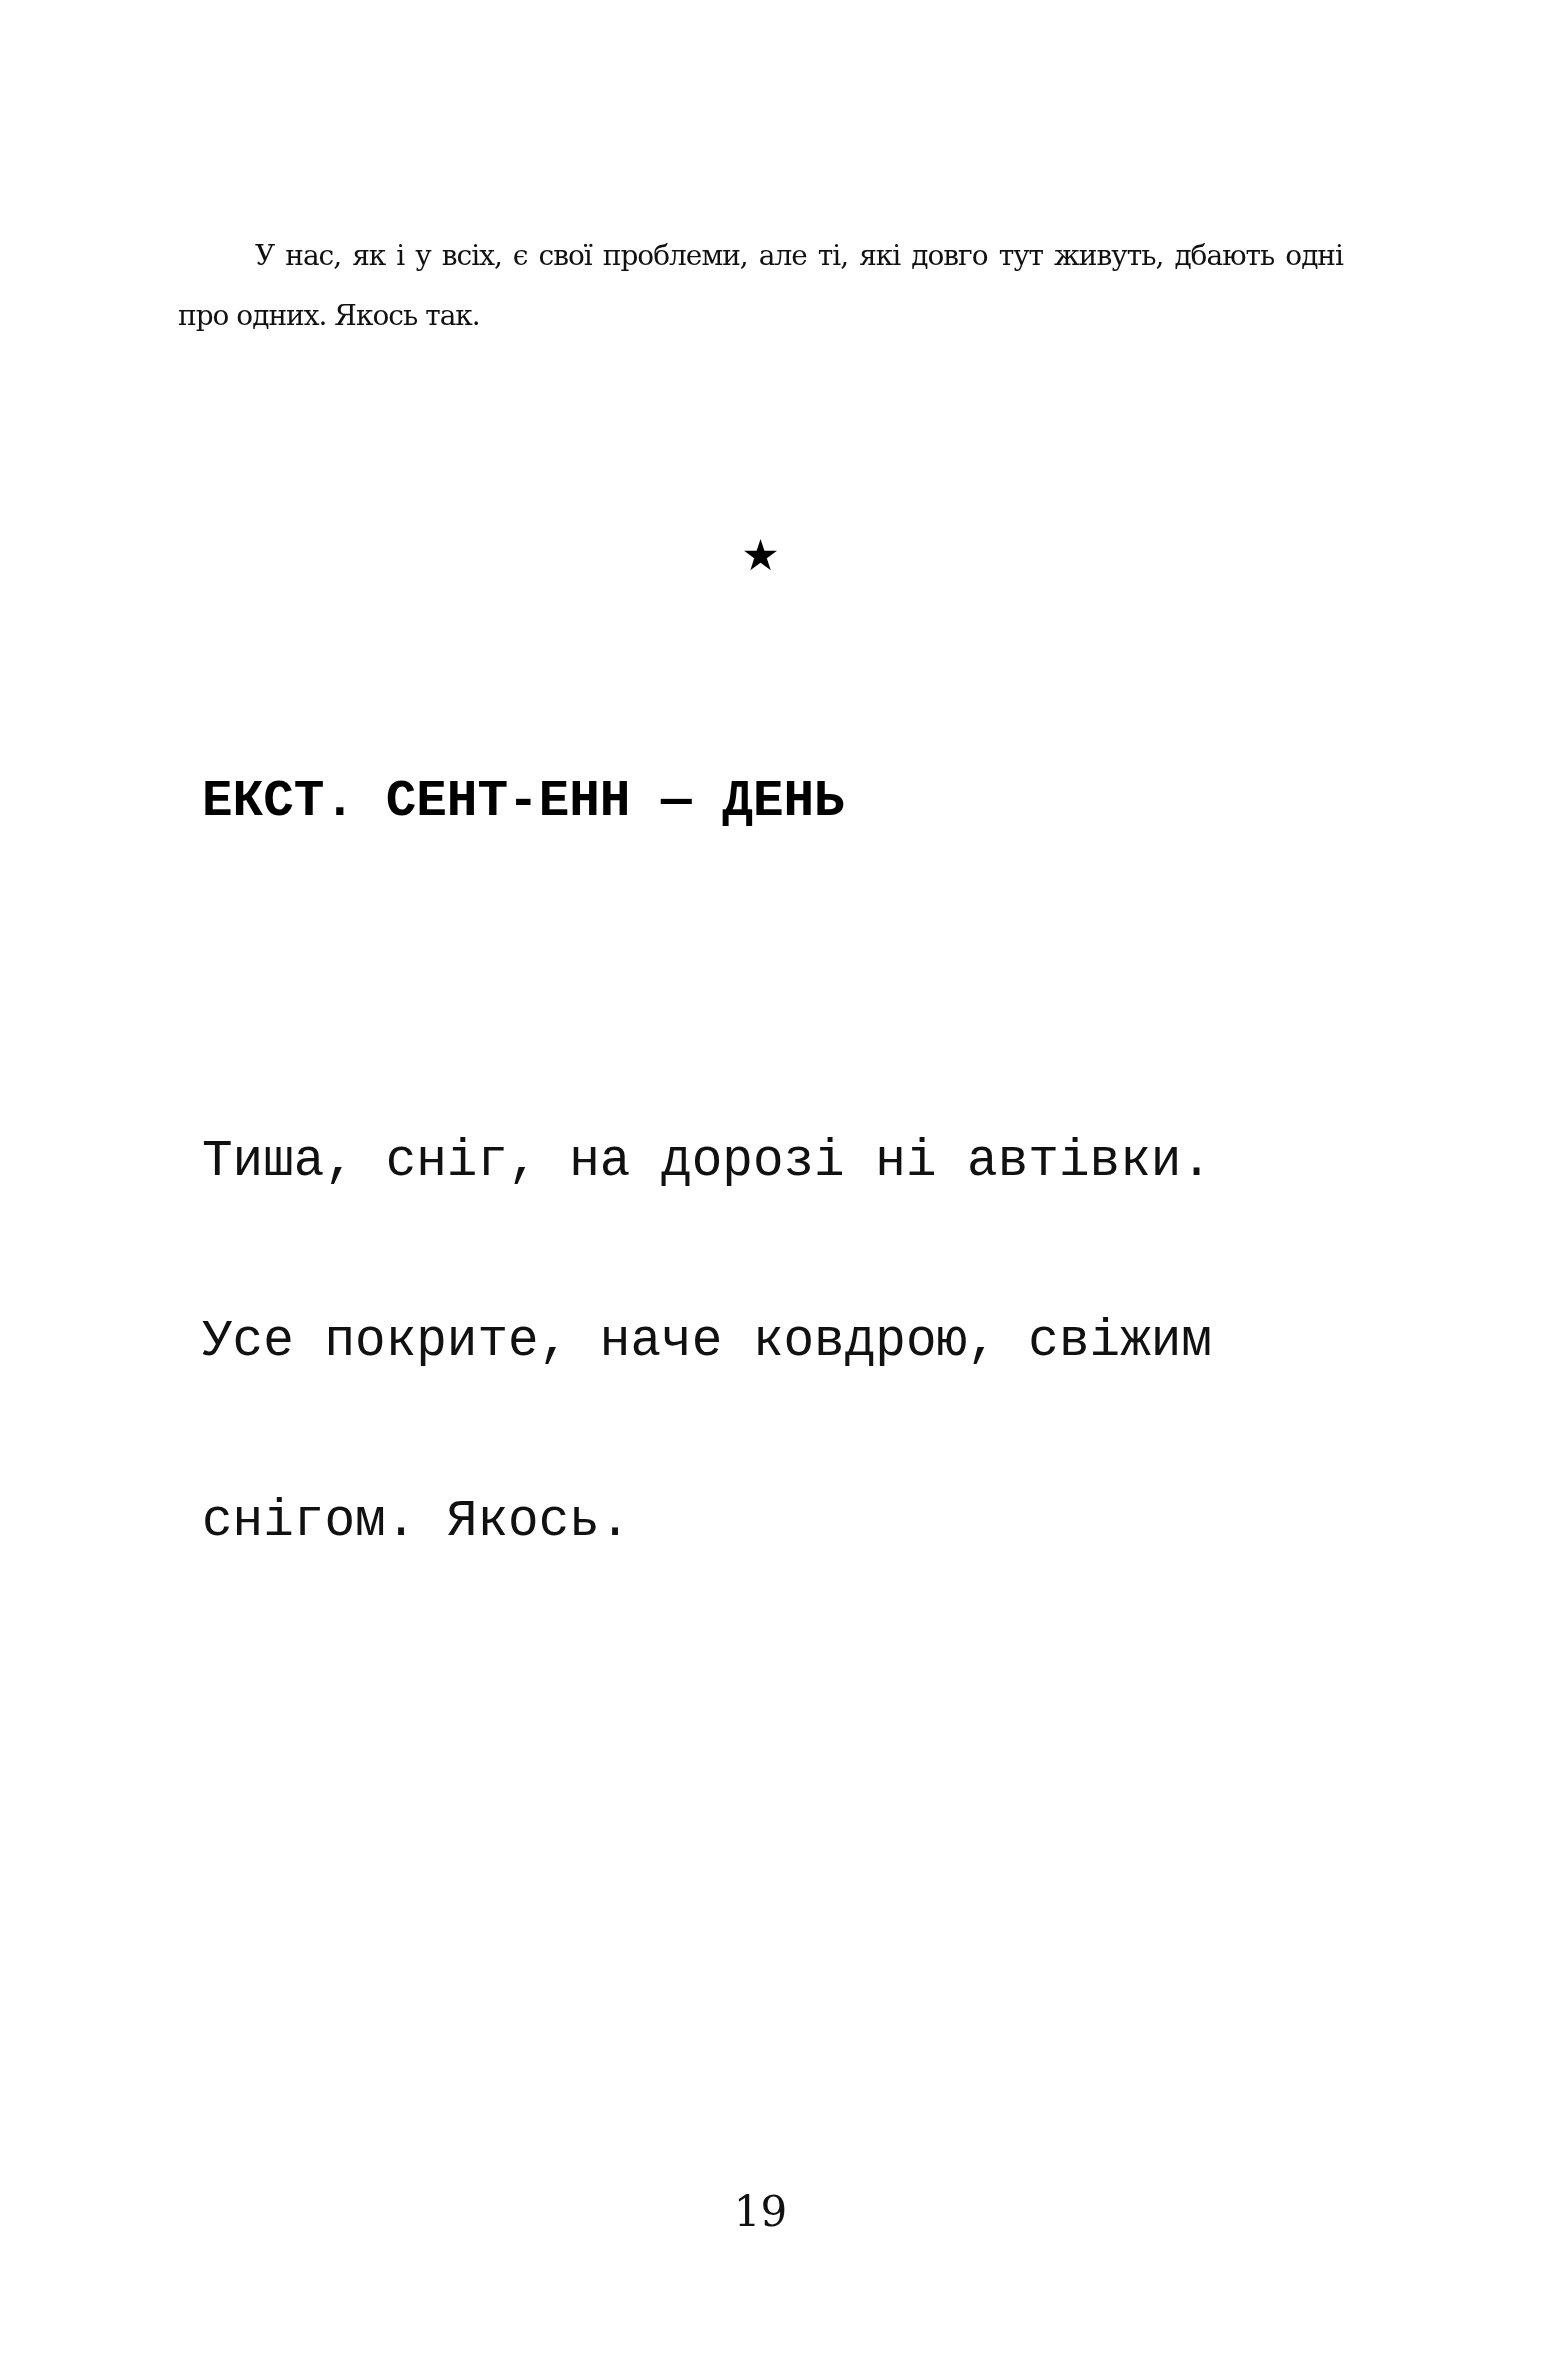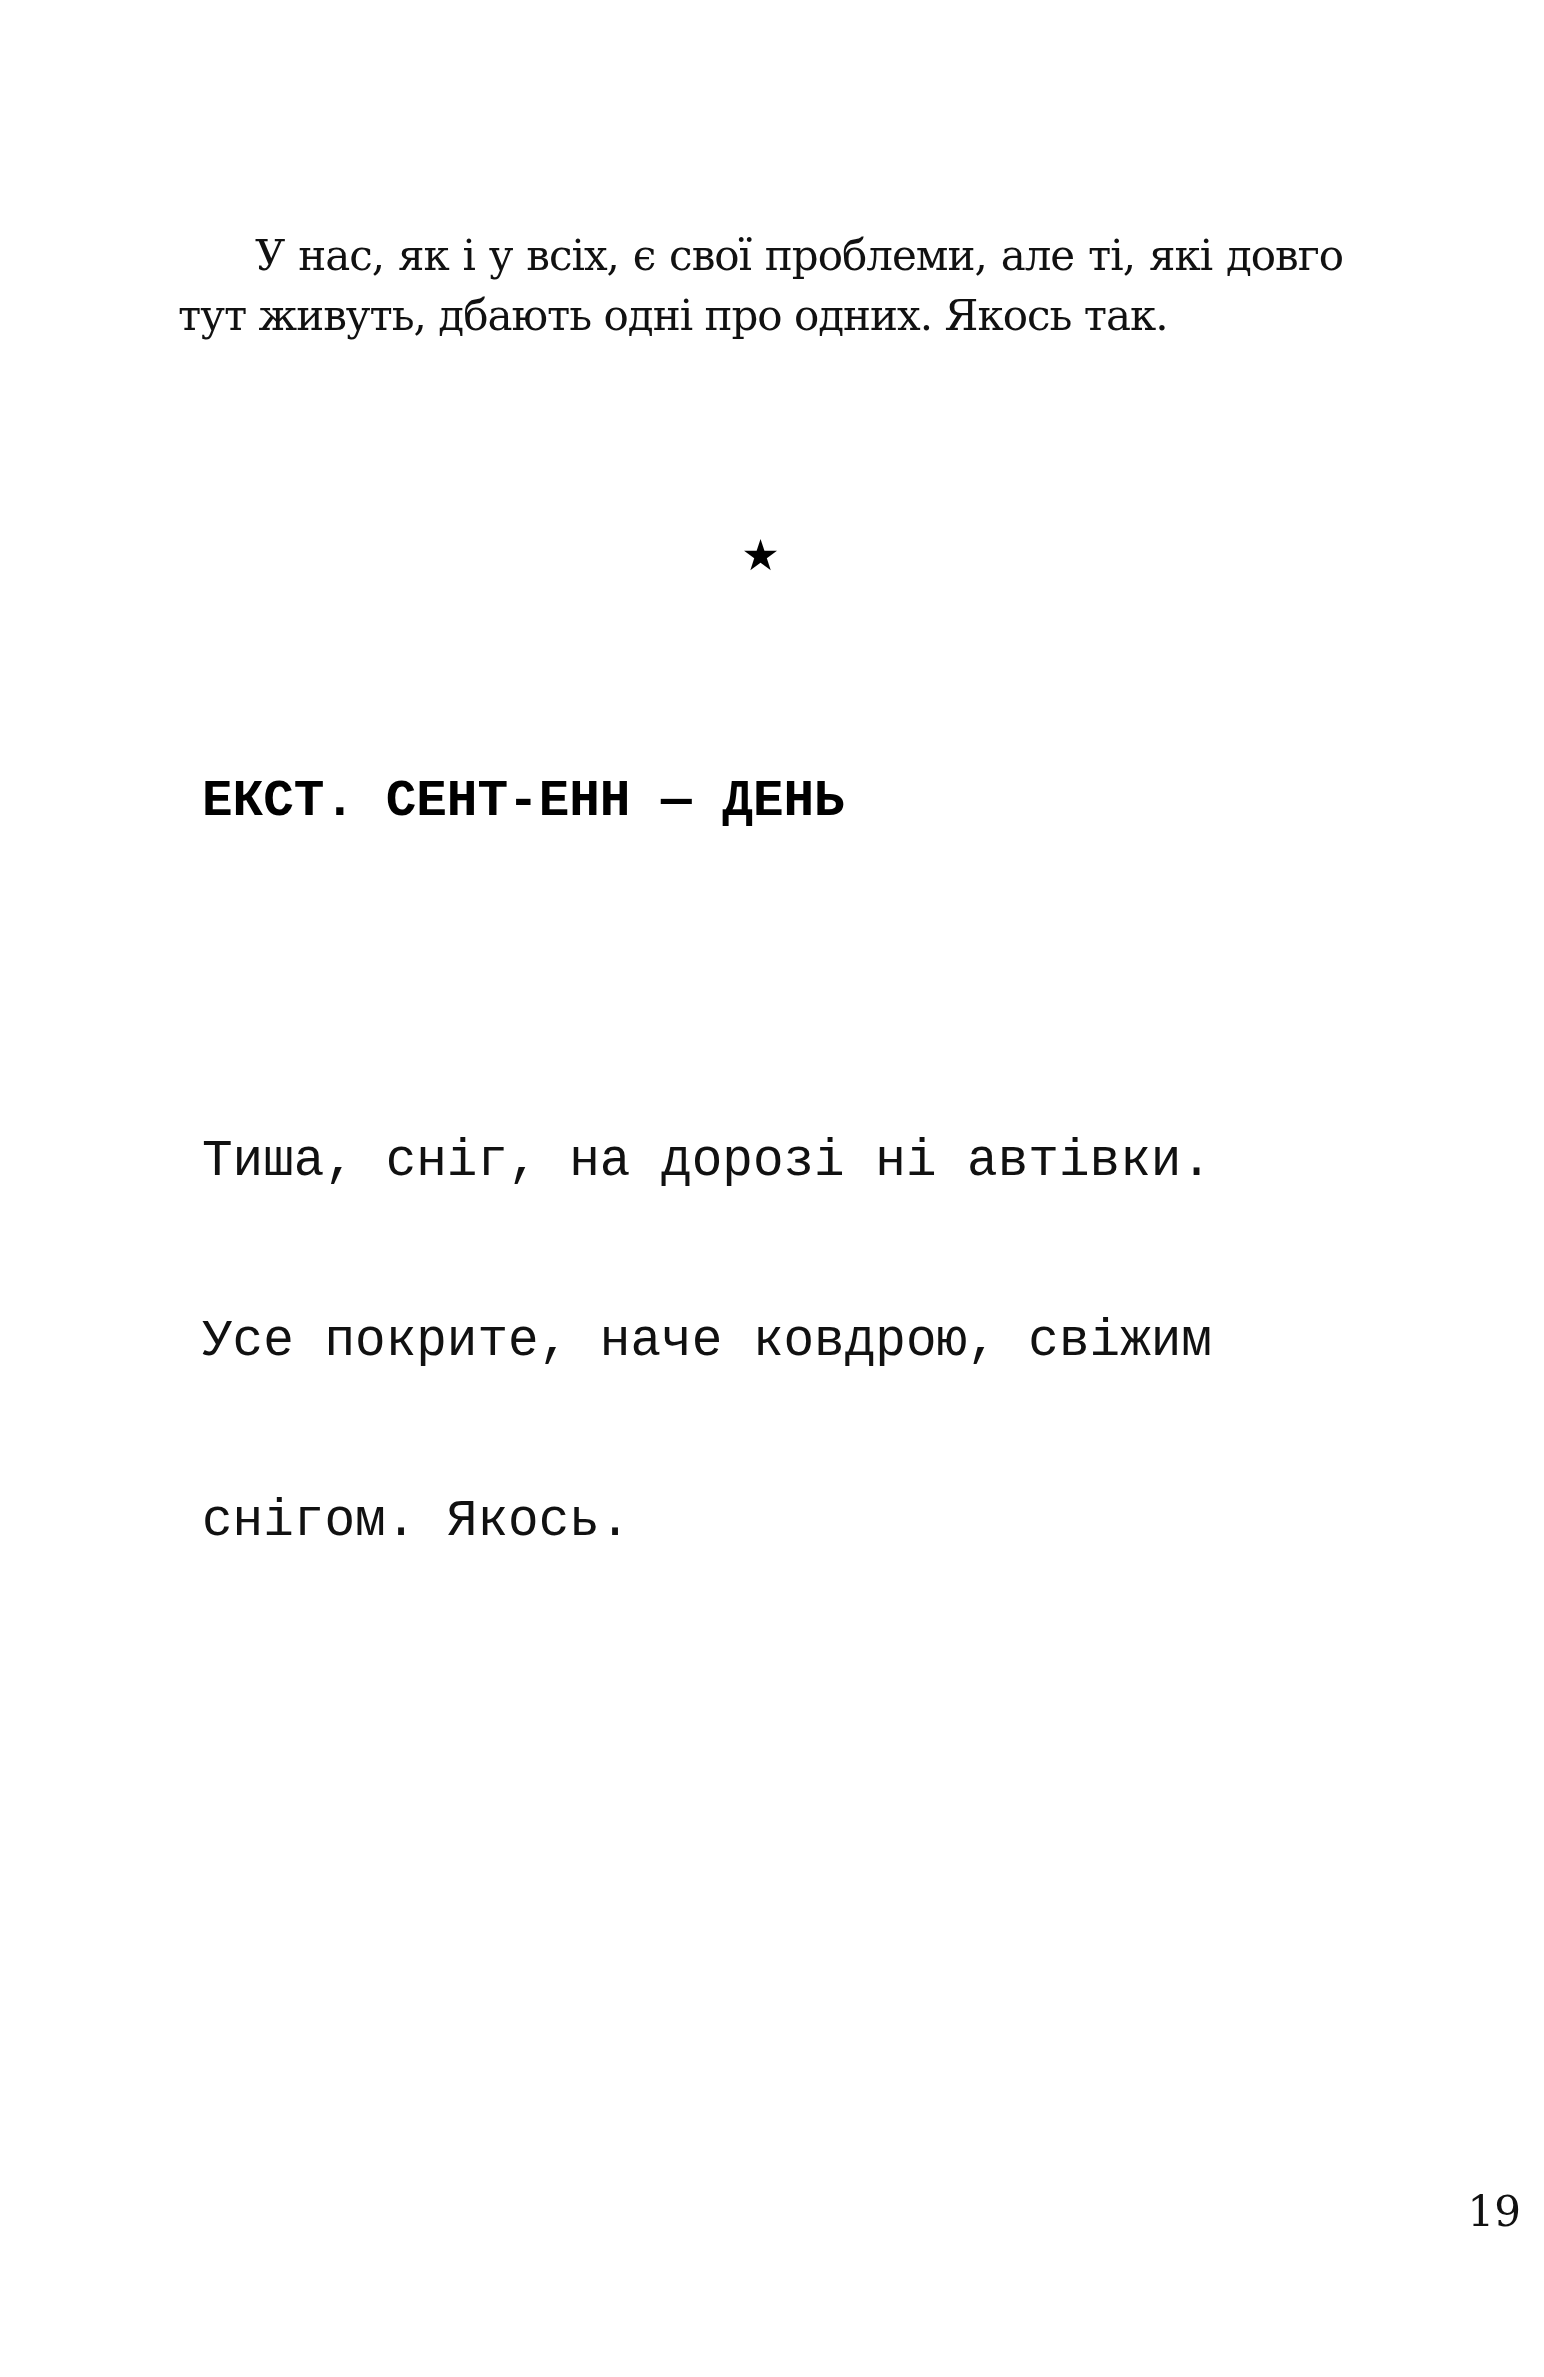--- a/index.html
+++ b/index.html
@@ -21,21 +21,21 @@
       height: 2377px;
       background: #ffffff;
     }
     
     .prose {
       position: absolute;
       left: 178px;
       top: 226px;
       width: 1165px;
       font-family: "DejaVu Serif", "Liberation Serif", serif;
-      font-size: 42px;
+      font-size: 28px;
       line-height: 60px;
       letter-spacing: -1px;
       color: #111111;
     }
     .prose p {
       margin: 0;
       text-indent: 77px;
       text-align: justify;
       text-align-last: left;
     }
@@ -76,21 +76,21 @@
     .scene-heading {
       font-weight: bold;
       color: #000000;
     }
     
     .page-number {
       position: absolute;
       left: 0;
       width: 1521px;
       top: 2188px;
-      text-align: right;
+      text-align: center;
       font-family: "DejaVu Serif", "Liberation Serif", serif;
       font-size: 42px;
       line-height: 48px;
       color: #111111;
     }
   </style>
 </head>
 <body>
 
 <div class="page">

